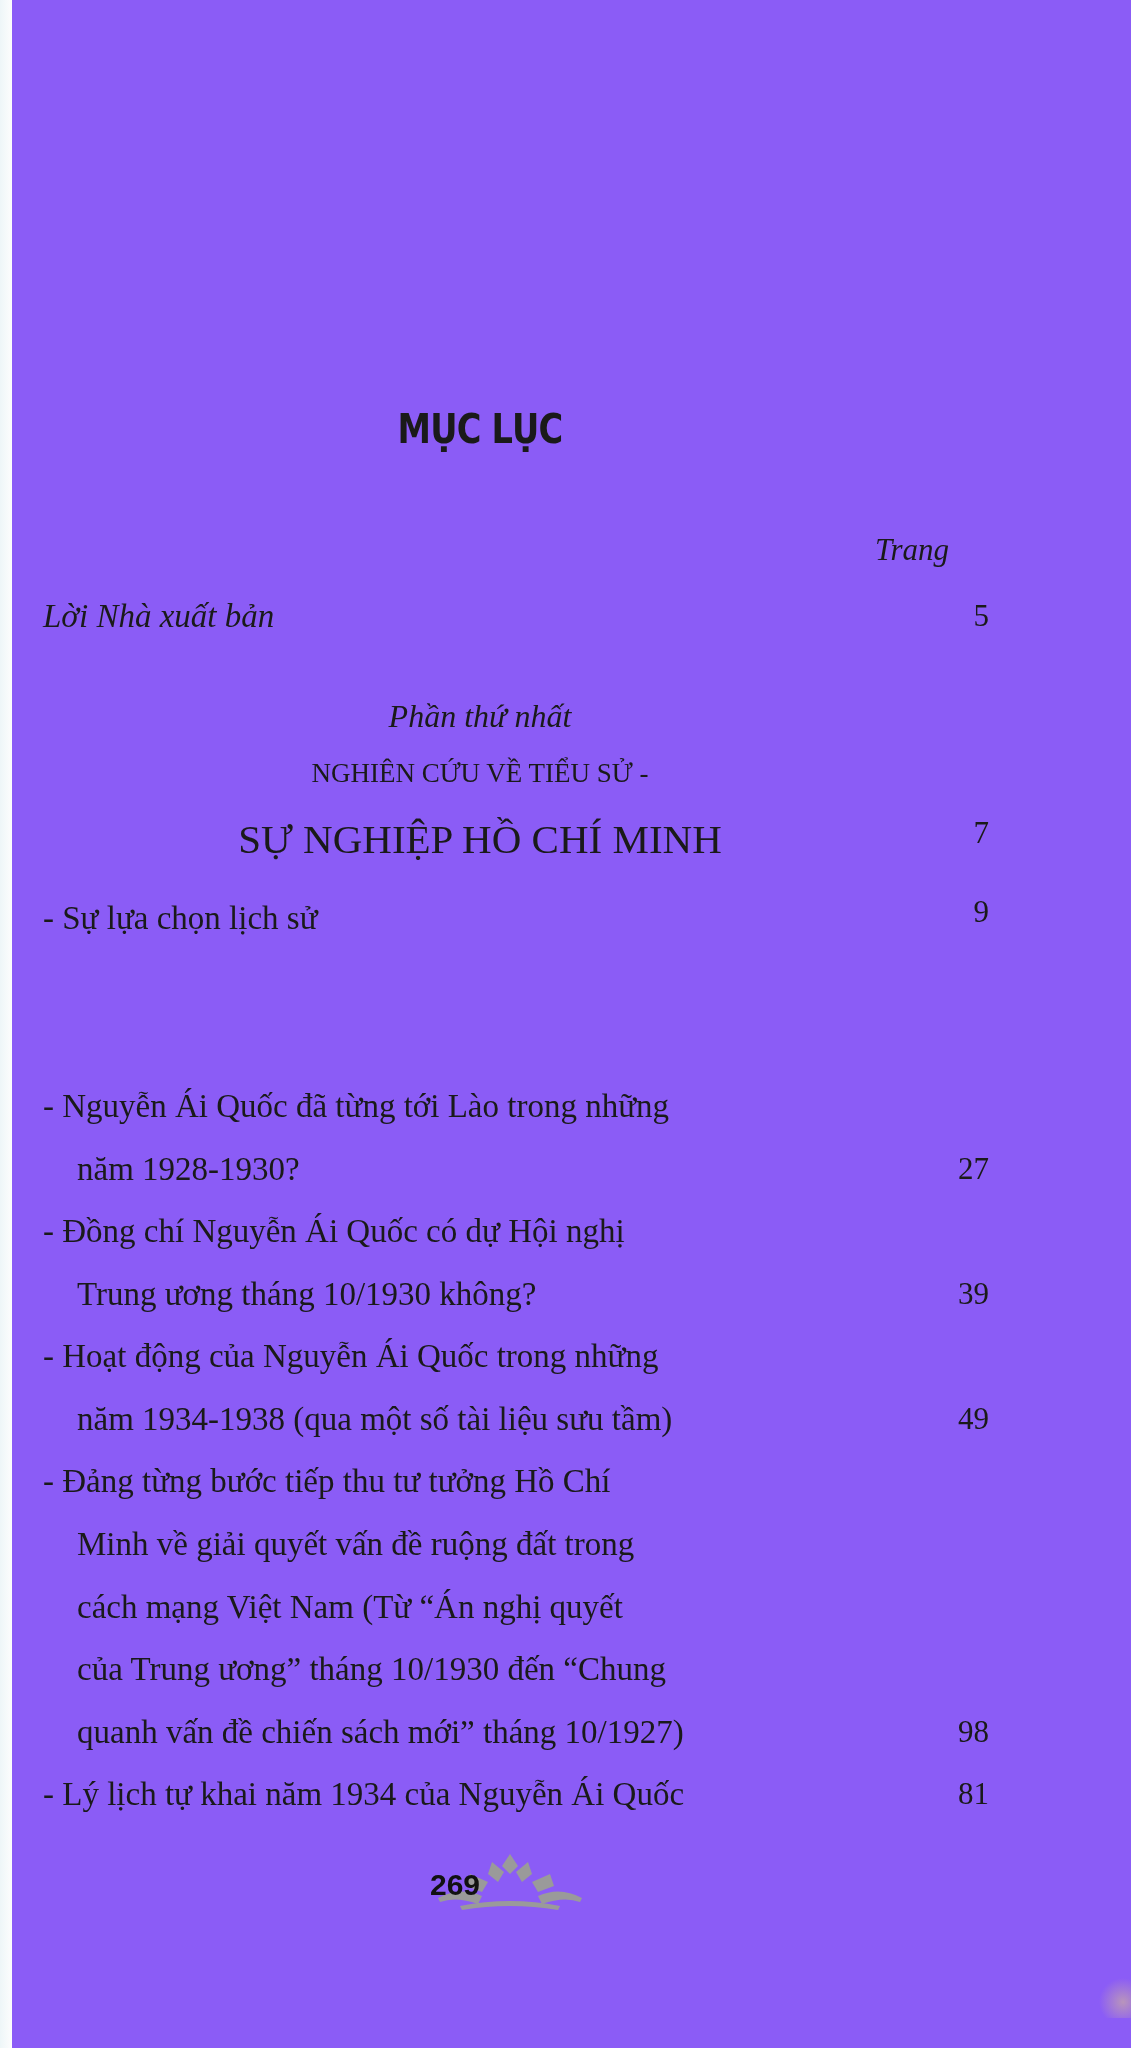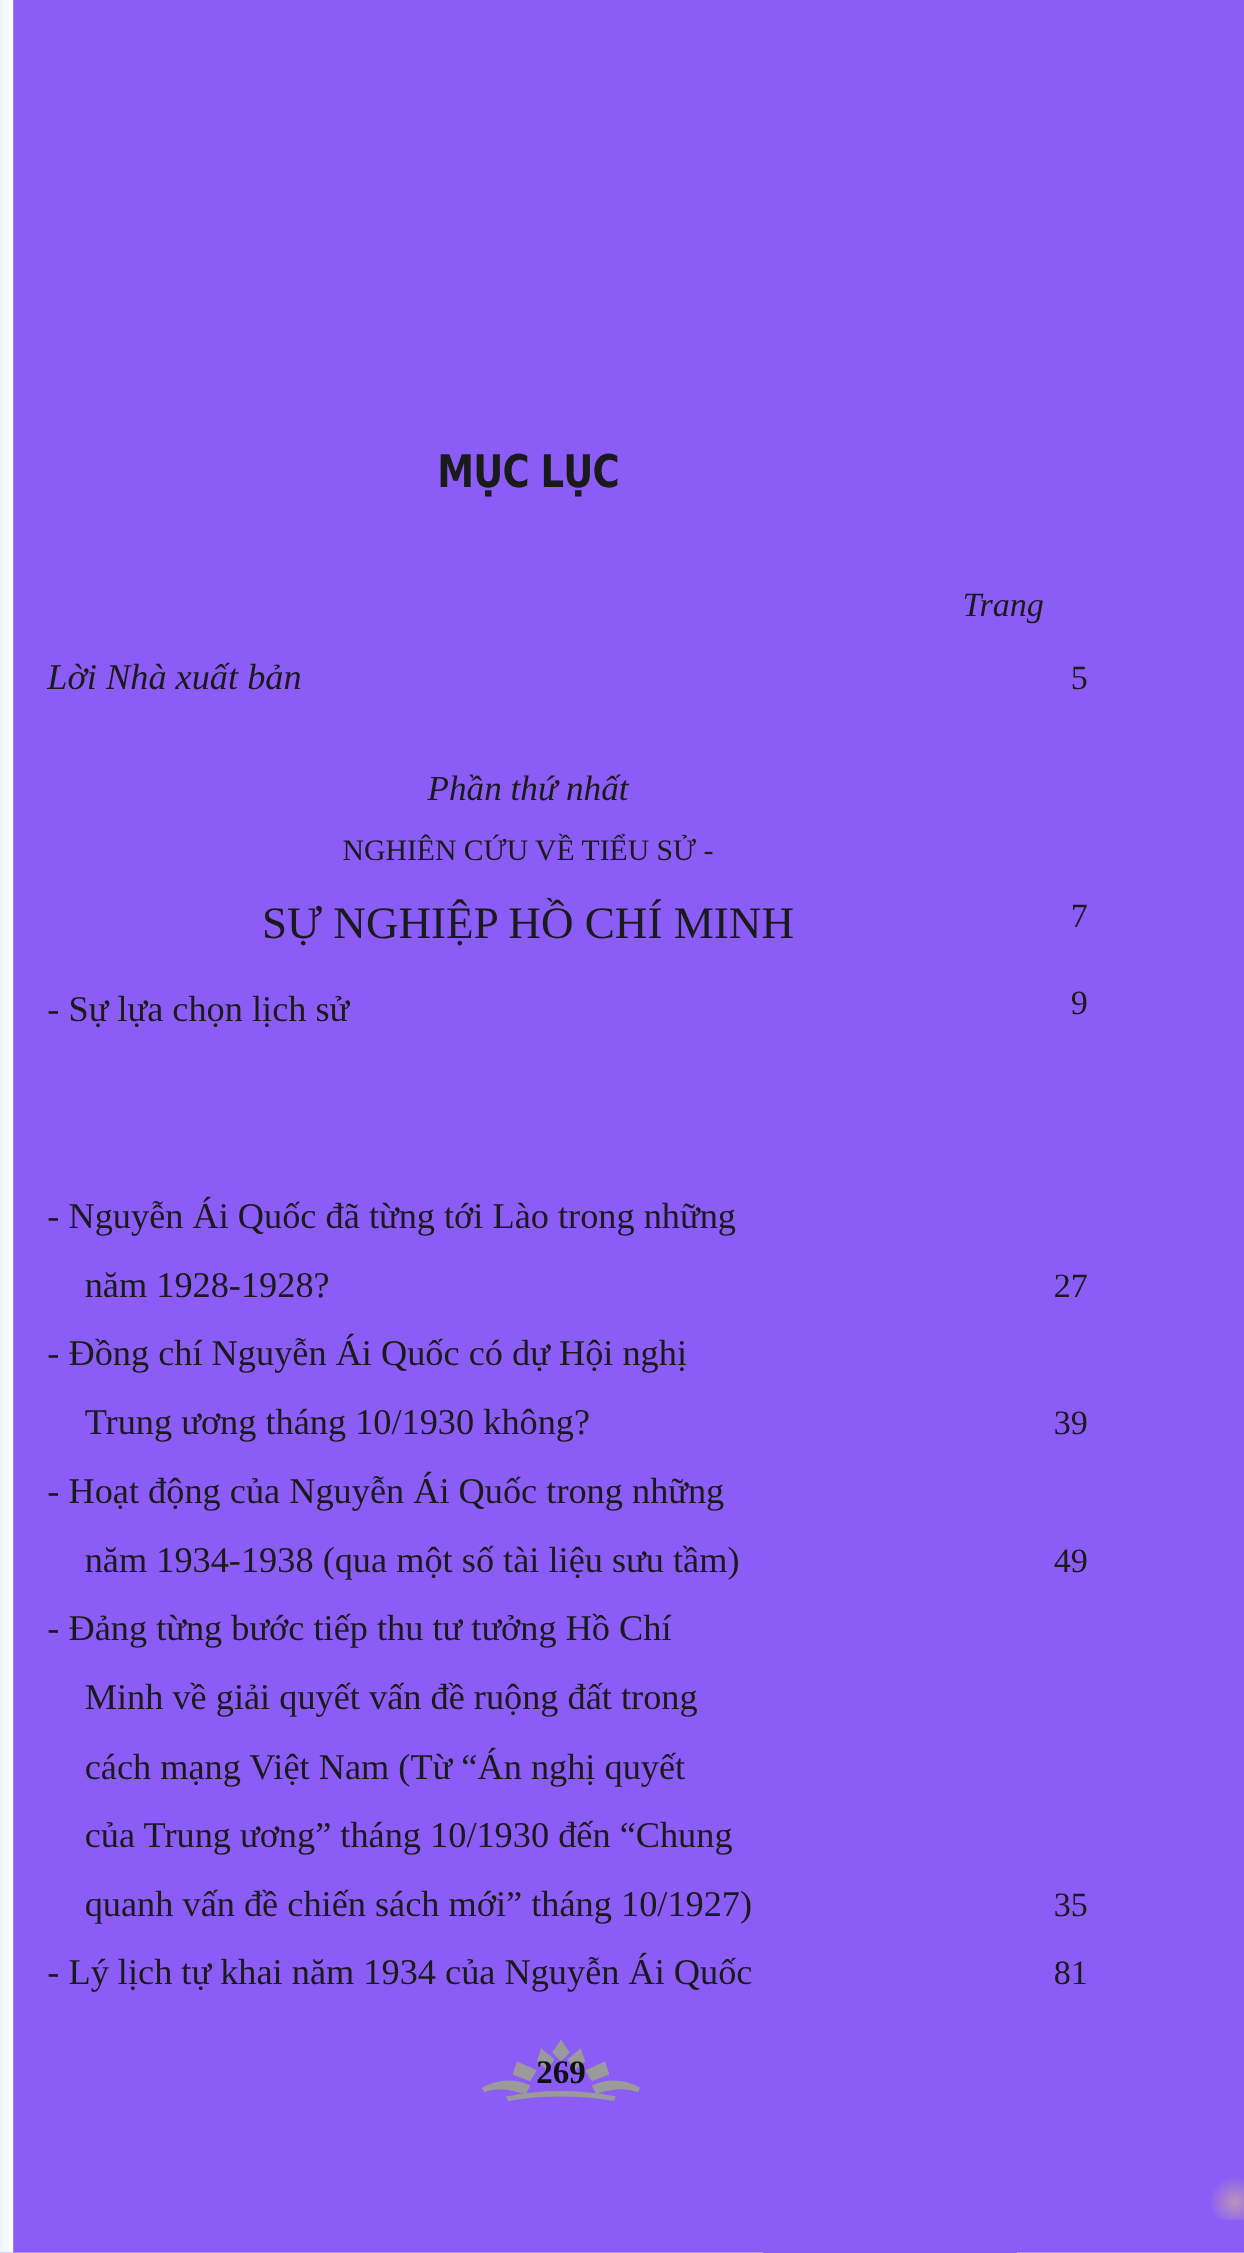--- a/index.html
+++ b/index.html
@@ -15,21 +15,21 @@
     transform: scaleX(0.82);
   }
   .trang { position: absolute; top: 532px; right: 182px; font-style: italic; font-size: 31px; font-family: "Liberation Serif", serif; text-align: center; }
   .row { position: absolute; left: 0; width: 1131px; height: 50px; padding-left: 40px; }
   .row .txt { position: absolute; left: 43px; font-size: 33px; font-family: "Liberation Serif", serif; white-space: nowrap; }
   .row .txt.indent { left: 77px; }
   .row .pg { position: absolute; right: 182px; font-size: 31px; font-family: "Liberation Serif", serif; }
   .italic { font-style: italic; }
   .center { position: absolute; left: 0; width: 960px; text-align: center; font-family: "Liberation Serif", serif; }
   .footer { position: absolute; top: 1852px; left: 430px; width: 160px; height: 60px; }
-  .footer .num { position: absolute; top: 16px; left: 0; width: 160px; text-align: center; font-family: Liberation Serif, serif; font-weight: bold; font-size: 30px; color: #111; }
+  .footer .num { position: absolute; top: 16px; left: 0; width: 160px; text-align: left; font-family: Liberation Sans, sans-serif; font-weight: bold; font-size: 30px; color: #111; }
   .stain { position: absolute; right: 0; bottom: 30px; width: 40px; height: 40px; background: radial-gradient(circle at 80% 60%, rgba(230,205,130,0.5), rgba(255,255,255,0) 60%); }
 </style>
 </head>
 <body>
 
 <div class="page">
   <div class="left-edge"></div>
 
   <div class="title">MỤC LỤC</div>
   <div class="trang">Trang</div>
@@ -49,21 +49,21 @@
   <div class="row" style="top:900px">
     <span class="txt">- Sự lựa chọn lịch sử</span>
     <span class="pg" style="top:-6px">9</span>
   </div>
 
 
   <div class="row" style="top:1088px">
     <span class="txt">- Nguyễn Ái Quốc đã từng tới Lào trong những</span>
   </div>
   <div class="row" style="top:1151px">
-    <span class="txt indent">năm 1928-1928?</span>
+    <span class="txt indent">năm 1928-1930?</span>
     <span class="pg">27</span>
   </div>
 
   <div class="row" style="top:1213px">
     <span class="txt">- Đồng chí Nguyễn Ái Quốc có dự Hội nghị</span>
   </div>
   <div class="row" style="top:1276px">
     <span class="txt indent">Trung ương tháng 10/1930 không?</span>
     <span class="pg">39</span>
   </div>
@@ -83,21 +83,21 @@
     <span class="txt indent">Minh về giải quyết vấn đề ruộng đất trong</span>
   </div>
   <div class="row" style="top:1589px">
     <span class="txt indent">cách mạng Việt Nam (Từ “Án nghị quyết</span>
   </div>
   <div class="row" style="top:1651px">
     <span class="txt indent">của Trung ương” tháng 10/1930 đến “Chung</span>
   </div>
   <div class="row" style="top:1714px">
     <span class="txt indent">quanh vấn đề chiến sách mới” tháng 10/1927)</span>
-    <span class="pg">35</span>
+    <span class="pg">98</span>
   </div>
 
   <div class="row" style="top:1776px">
     <span class="txt">- Lý lịch tự khai năm 1934 của Nguyễn Ái Quốc</span>
     <span class="pg">81</span>
   </div>
 
   <div class="footer">
     <svg width="160" height="60" viewBox="0 0 160 60" style="position:absolute;left:0;top:0">
       <g fill="#9a9a9a">

